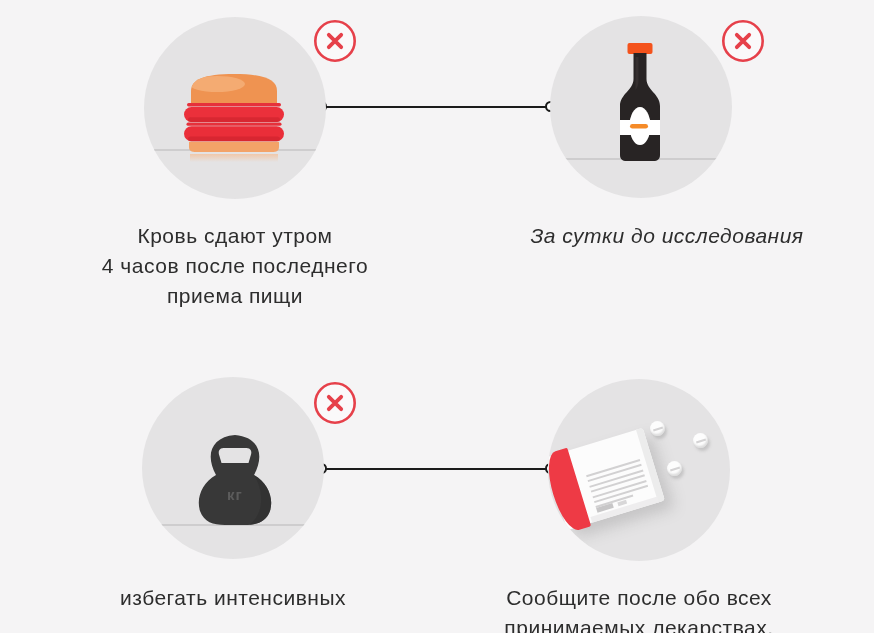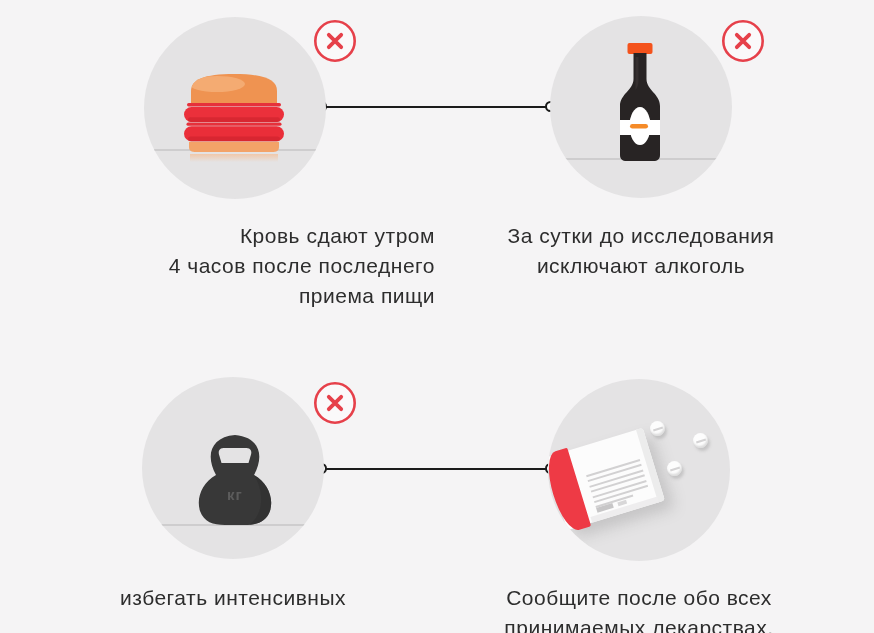--- a/index.html
+++ b/index.html
@@ -69,22 +69,22 @@
   .dot-t1 { left:316px; top:101px; }
   .dot-t2 { left:545px; top:101px; }
   .dot-b1 { left:316px; top:463px; }
   .dot-b2 { left:545px; top:463px; }
 
   .caption {
     position:absolute; width:400px; text-align:center;
     font-size:21px; line-height:30px; font-weight:500; letter-spacing:.5px;
     color:#2d2d2d;
   }
-  .cap-tl { left:35px;  top:221px;text-align:right; }
-  .cap-tr { left:441px; top:221px; }
+  .cap-tl { left:35px;  top:221px; }
+  .cap-tr { left:467px; top:221px;font-style:italic; }
   .cap-bl { left:33px;  top:583px; }
   .cap-br { left:439px; top:583px; }
 </style>
 </head>
 <body>
 
 <div class="page">
 
   <div class="connector-line line-top"></div>
   <div class="connector-line line-bottom"></div>
@@ -175,21 +175,20 @@
     <path d="M15.8,15.8 L28.2,28.2 M28.2,15.8 L15.8,28.2" stroke="#e6404a" stroke-width="3.8" stroke-linecap="round"></path>
   </svg>
 
   <div class="caption cap-tl">
     <div>Кровь сдают утром</div>
     <div>4 часов после последнего</div>
     <div>приема пищи</div>
   </div>
   <div class="caption cap-tr">
     <div>За сутки до исследования</div>
-    <div>исключают алкоголь</div>
   </div>
   <div class="caption cap-bl">
     <div>избегать интенсивных</div>
   </div>
   <div class="caption cap-br">
     <div>Сообщите после обо всех</div>
     <div>принимаемых лекарствах,</div>
   </div>
 
 </div>

